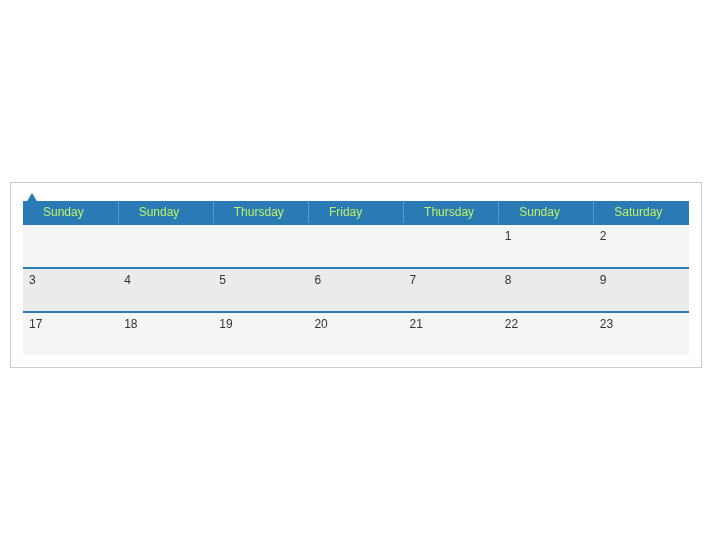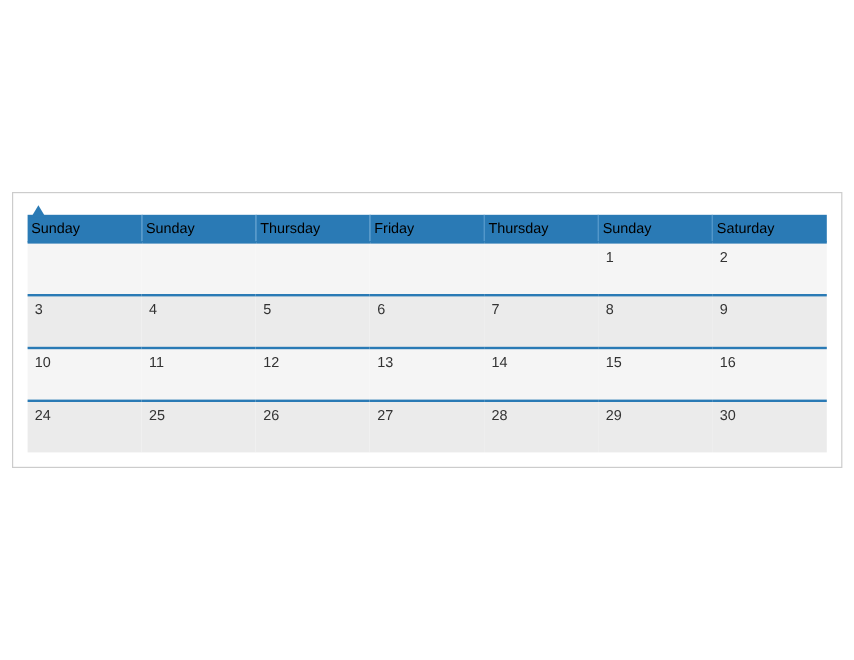--- a/index.html
+++ b/index.html
@@ -68,24 +68,24 @@
       top: 0;
       font-size: 14px;
       color: #333;
     }
     .calendar-grid {
       width: 100%;
       border-collapse: collapse;
     }
     .calendar-grid thead tr th {
       background: #2a7ab5;
-      color: #000000;
+      color: #bef264;
       font-size: 12px;
       font-weight: normal;
-      padding: 4px 3px;
+      padding: 4px 20px;
       text-align: left;
       border-right: 1px solid #5599cc;
     }
     .calendar-grid thead tr th:last-child {
       border-right: none;
       margin-left: 16px;
     }
     .calendar-grid tbody tr td {
       border-top: 2px solid #2a7ab5;
       vertical-align: top;
@@ -149,32 +149,23 @@
         <tr>
           <td><span class="day-num">3</span></td>
           <td><span class="day-num">4</span></td>
           <td><span class="day-num">5</span></td>
           <td><span class="day-num">6</span></td>
           <td><span class="day-num">7</span></td>
           <td><span class="day-num">8</span></td>
           <td><span class="day-num">9</span></td>
         </tr>
         <tr>
-          <td><span class="day-num">10</span></td>
-          <td><span class="day-num">11</span></td>
-          <td><span class="day-num">12</span></td>
-          <td><span class="day-num">13</span></td>
-          <td><span class="day-num">14</span></td>
-          <td><span class="day-num">15</span></td>
-          <td><span class="day-num">16</span></td>
-        </tr>
-        <tr>
-          <td><span class="day-num">24</span></td>
-          <td><span class="day-num">25</span></td>
-          <td><span class="day-num">26</span></td>
-          <td><span class="day-num">27</span></td>
-          <td><span class="day-num">28</span></td>
-          <td><span class="day-num">29</span></td>
-          <td><span class="day-num">30</span></td>
+          <td><span class="day-num">17</span></td>
+          <td><span class="day-num">18</span></td>
+          <td><span class="day-num">19</span></td>
+          <td><span class="day-num">20</span></td>
+          <td><span class="day-num">21</span></td>
+          <td><span class="day-num">22</span></td>
+          <td><span class="day-num">23</span></td>
         </tr>
       </tbody>
   </table>
 </div>
 
 </body></html>

